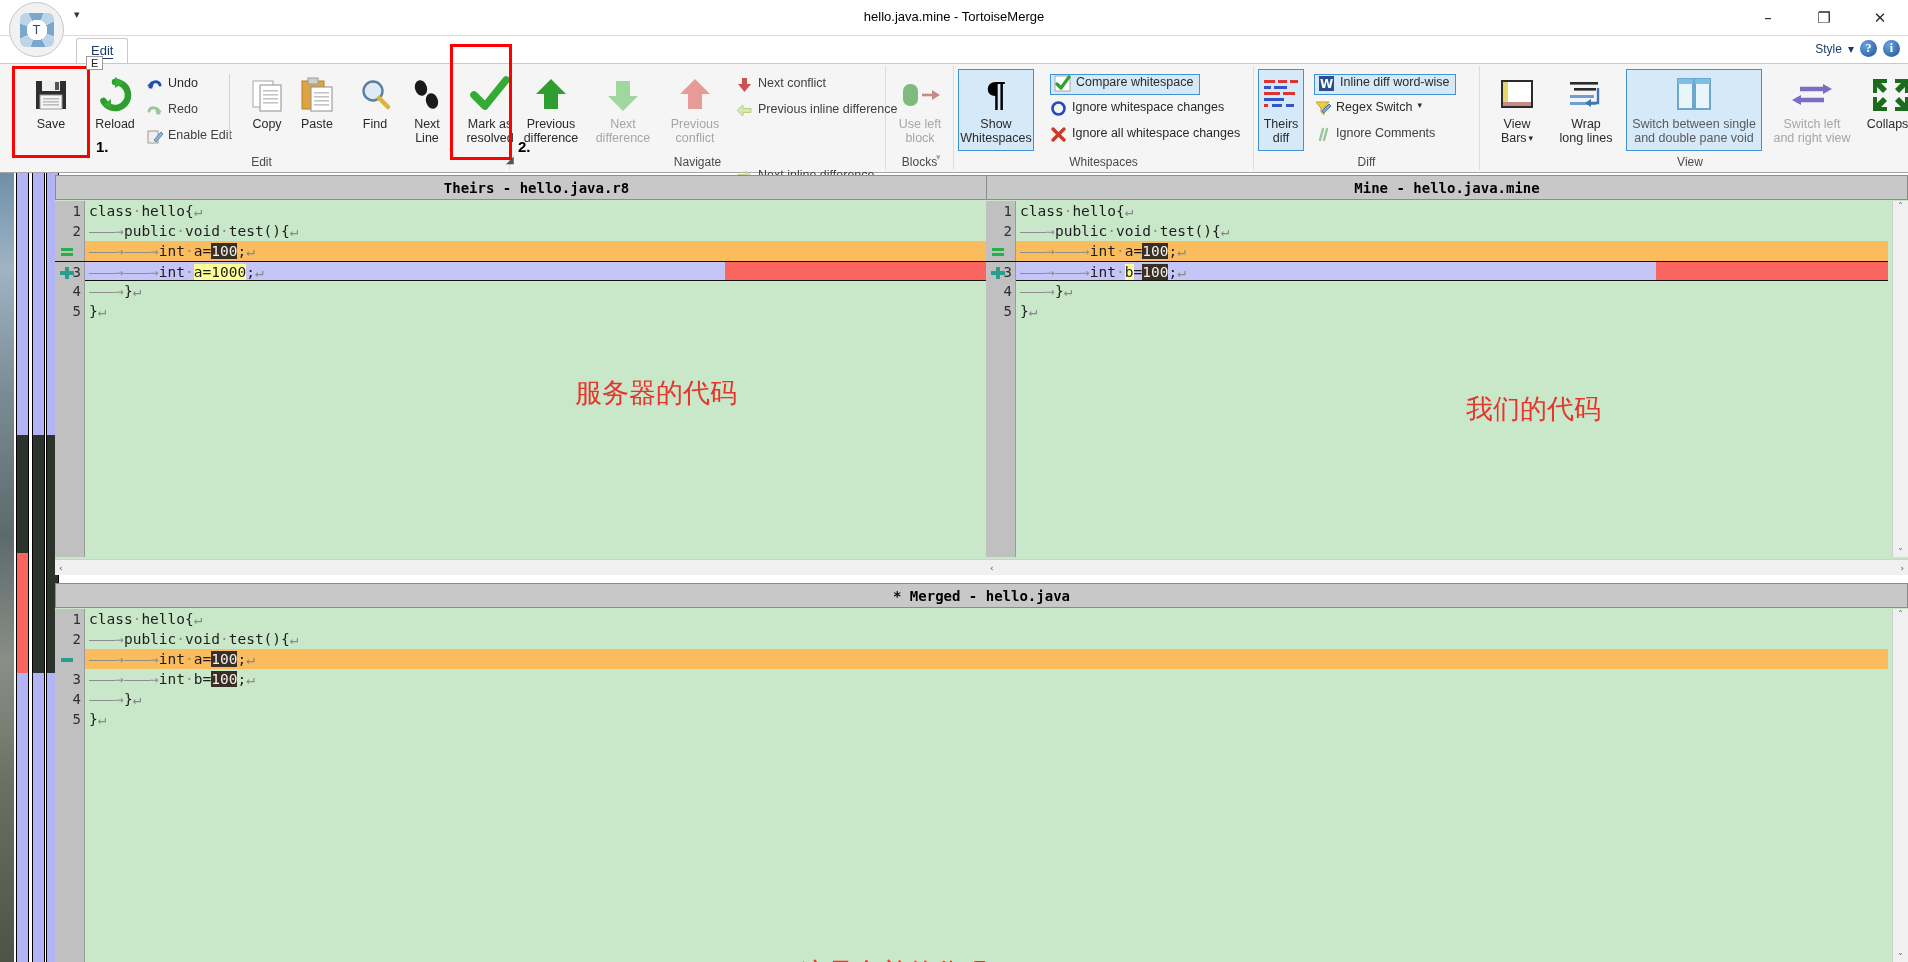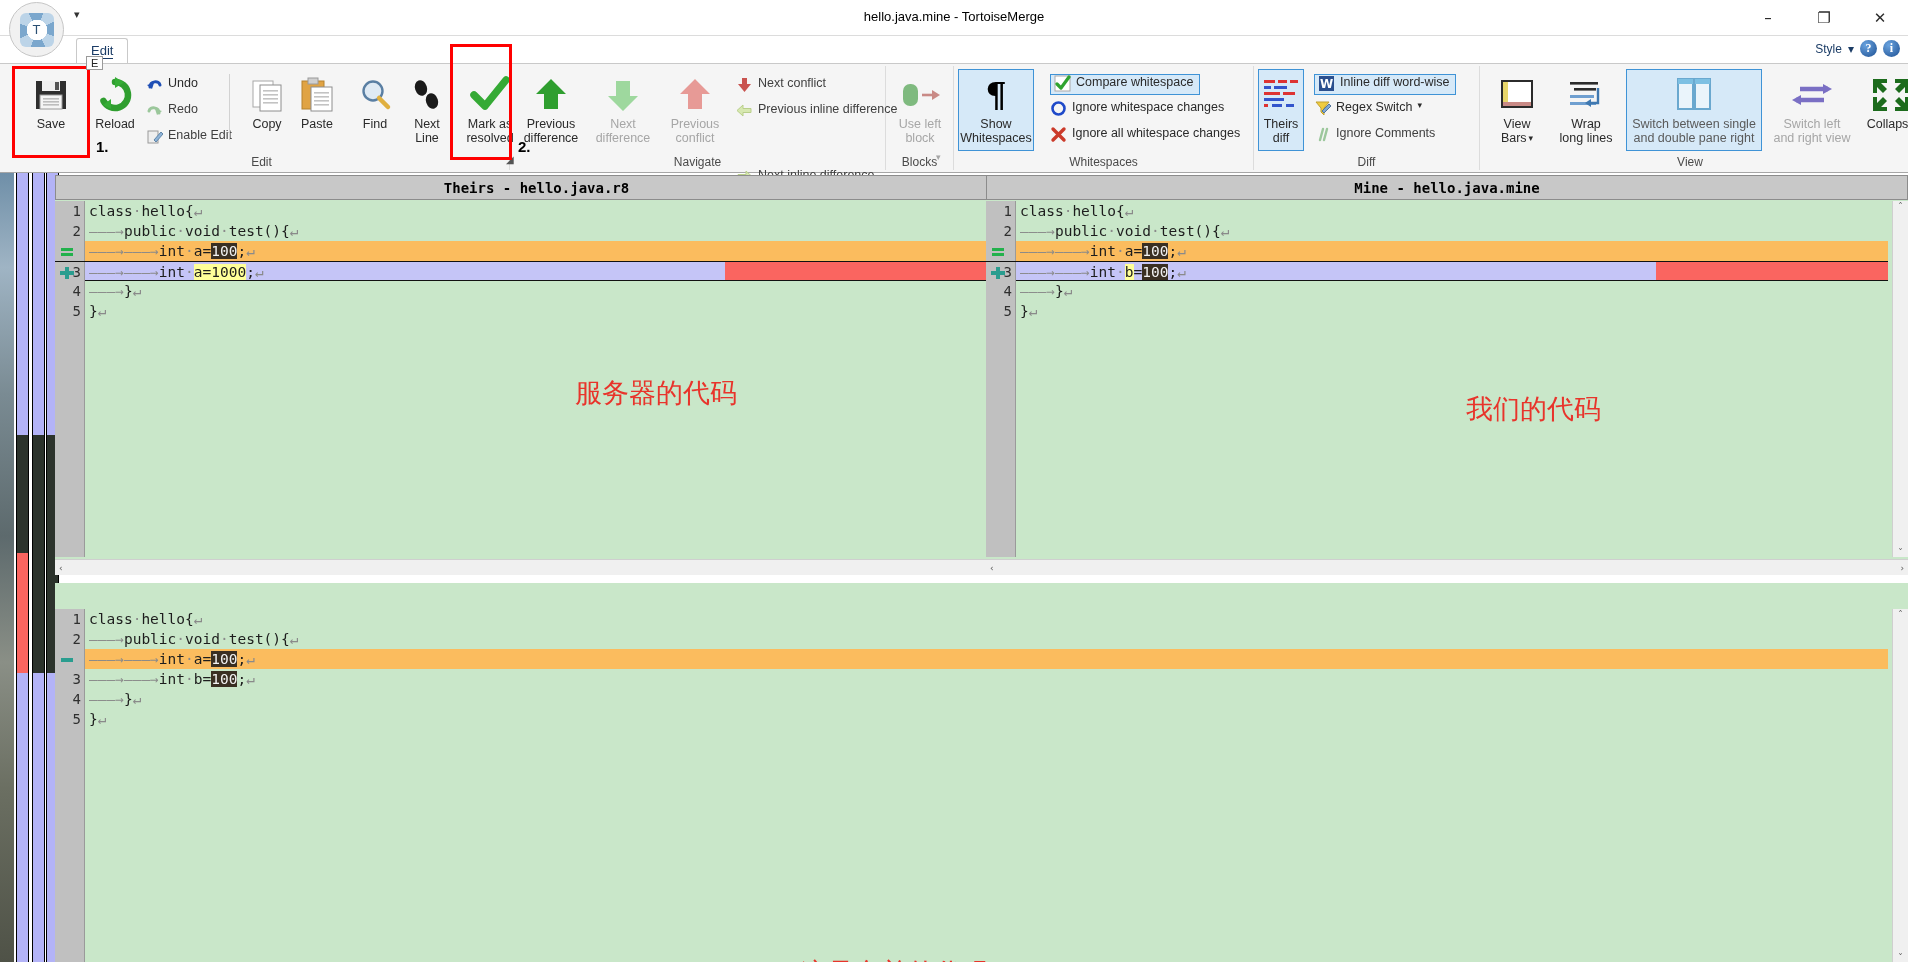--- a/index.html
+++ b/index.html
@@ -558,21 +558,21 @@
       <div class="bigbtn sel-outline" style="left:146px; width:136px; height:82px; top:3px; color:#5a5a5a;">
         <span class="glyph">
           <svg width="48" height="40" viewBox="0 0 48 40">
             <rect x="8" y="4" width="15" height="30" fill="#eaf4fb" stroke="#6aa8cf" stroke-width="2"></rect>
             <rect x="8" y="4" width="15" height="5" fill="#7dc0e3"></rect>
             <rect x="25" y="4" width="15" height="30" fill="#eaf4fb" stroke="#6aa8cf" stroke-width="2"></rect>
             <rect x="25" y="4" width="15" height="5" fill="#7dc0e3"></rect>
           </svg>
         </span>
         <span>Switch between single</span>
-        <span>and double pane right</span>
+        <span>and double pane void</span>
       </div>
 
       <div class="bigbtn dis" style="left:286px; width:92px;">
         <span class="glyph">
           <svg width="48" height="36" viewBox="0 0 48 36">
             <path d="M12 12 L40 12" stroke="#7a6fc4" stroke-width="4.5"></path>
             <polygon points="44,12 35,7 35,17" fill="#7a6fc4"></polygon>
             <path d="M36 23 L8 23" stroke="#7a6fc4" stroke-width="4.5"></path>
             <polygon points="4,23 13,18 13,28" fill="#7a6fc4"></polygon>
           </svg>
@@ -670,20 +670,21 @@
       <span>˅</span>
     </div>
     <div class="hscroll" style="bottom:0;">
       <span style="padding-left:4px;">‹</span>
       <span style="padding-right:4px;">›</span>
     </div>
     <div class="cn-note" style="left:480px; top:216px;">我们的代码</div>
   </div>
 
   <div class="pane" style="left:55px; top:583px; width:1853px; height:379px;">
+    <div class="pane-header">* Merged - hello.java</div>
     <div class="codearea" style="top:26px; bottom:0; right:20px;">
       <div class="gutter"></div>
       <div id="merged-lines">
           <div class="code-line" style="background: rgb(201, 231, 201);"><span style="position: absolute; left: 0px; top: 0px; width: 30px; height: 20px; background: rgb(192, 192, 192); border-right: 1px solid rgb(154, 154, 154);"><span class="ln">1</span></span><span class="ltext"><span style="">class</span><span style="color:#8a8a8a;">·</span><span style="">hello{</span><span style="color:#8a8a8a;">↵</span></span></div>
           <div class="code-line" style="background: rgb(201, 231, 201);"><span style="position: absolute; left: 0px; top: 0px; width: 30px; height: 20px; background: rgb(192, 192, 192); border-right: 1px solid rgb(154, 154, 154);"><span class="ln">2</span></span><span class="ltext"><span style="color:#8a8a8a;">———→</span><span style="">public</span><span style="color:#8a8a8a;">·</span><span style="">void</span><span style="color:#8a8a8a;">·</span><span style="">test(){</span><span style="color:#8a8a8a;">↵</span></span></div>
           <div class="code-line" style="background: rgb(251, 188, 94);"><span style="position: absolute; left: 0px; top: 0px; width: 30px; height: 20px; background: rgb(192, 192, 192); border-right: 1px solid rgb(154, 154, 154);"><span class="marker"><svg width="16" height="14" viewBox="0 0 16 14">
                   <rect x="2" y="5" width="12" height="4" fill="#2a9d8f"></rect>
                 </svg></span></span><span class="ltext"><span style="color:#8a8a8a;">———→———→</span><span style="">int</span><span style="color:#8a8a8a;">·</span><span style="">a=</span><span style="background:#3a2f22;color:#f2f2f2;">100</span><span style="">;</span><span style="color:#8a8a8a;">↵</span></span></div>
           <div class="code-line" style="background: rgb(201, 231, 201);"><span style="position: absolute; left: 0px; top: 0px; width: 30px; height: 20px; background: rgb(192, 192, 192); border-right: 1px solid rgb(154, 154, 154);"><span class="ln">3</span></span><span class="ltext"><span style="color:#8a8a8a;">———→———→</span><span style="">int</span><span style="color:#8a8a8a;">·</span><span style="">b=</span><span style="background:#3a2f22;color:#f2f2f2;">100</span><span style="">;</span><span style="color:#8a8a8a;">↵</span></span></div>
           <div class="code-line" style="background: rgb(201, 231, 201);"><span style="position: absolute; left: 0px; top: 0px; width: 30px; height: 20px; background: rgb(192, 192, 192); border-right: 1px solid rgb(154, 154, 154);"><span class="ln">4</span></span><span class="ltext"><span style="color:#8a8a8a;">———→</span><span style="">}</span><span style="color:#8a8a8a;">↵</span></span></div>

